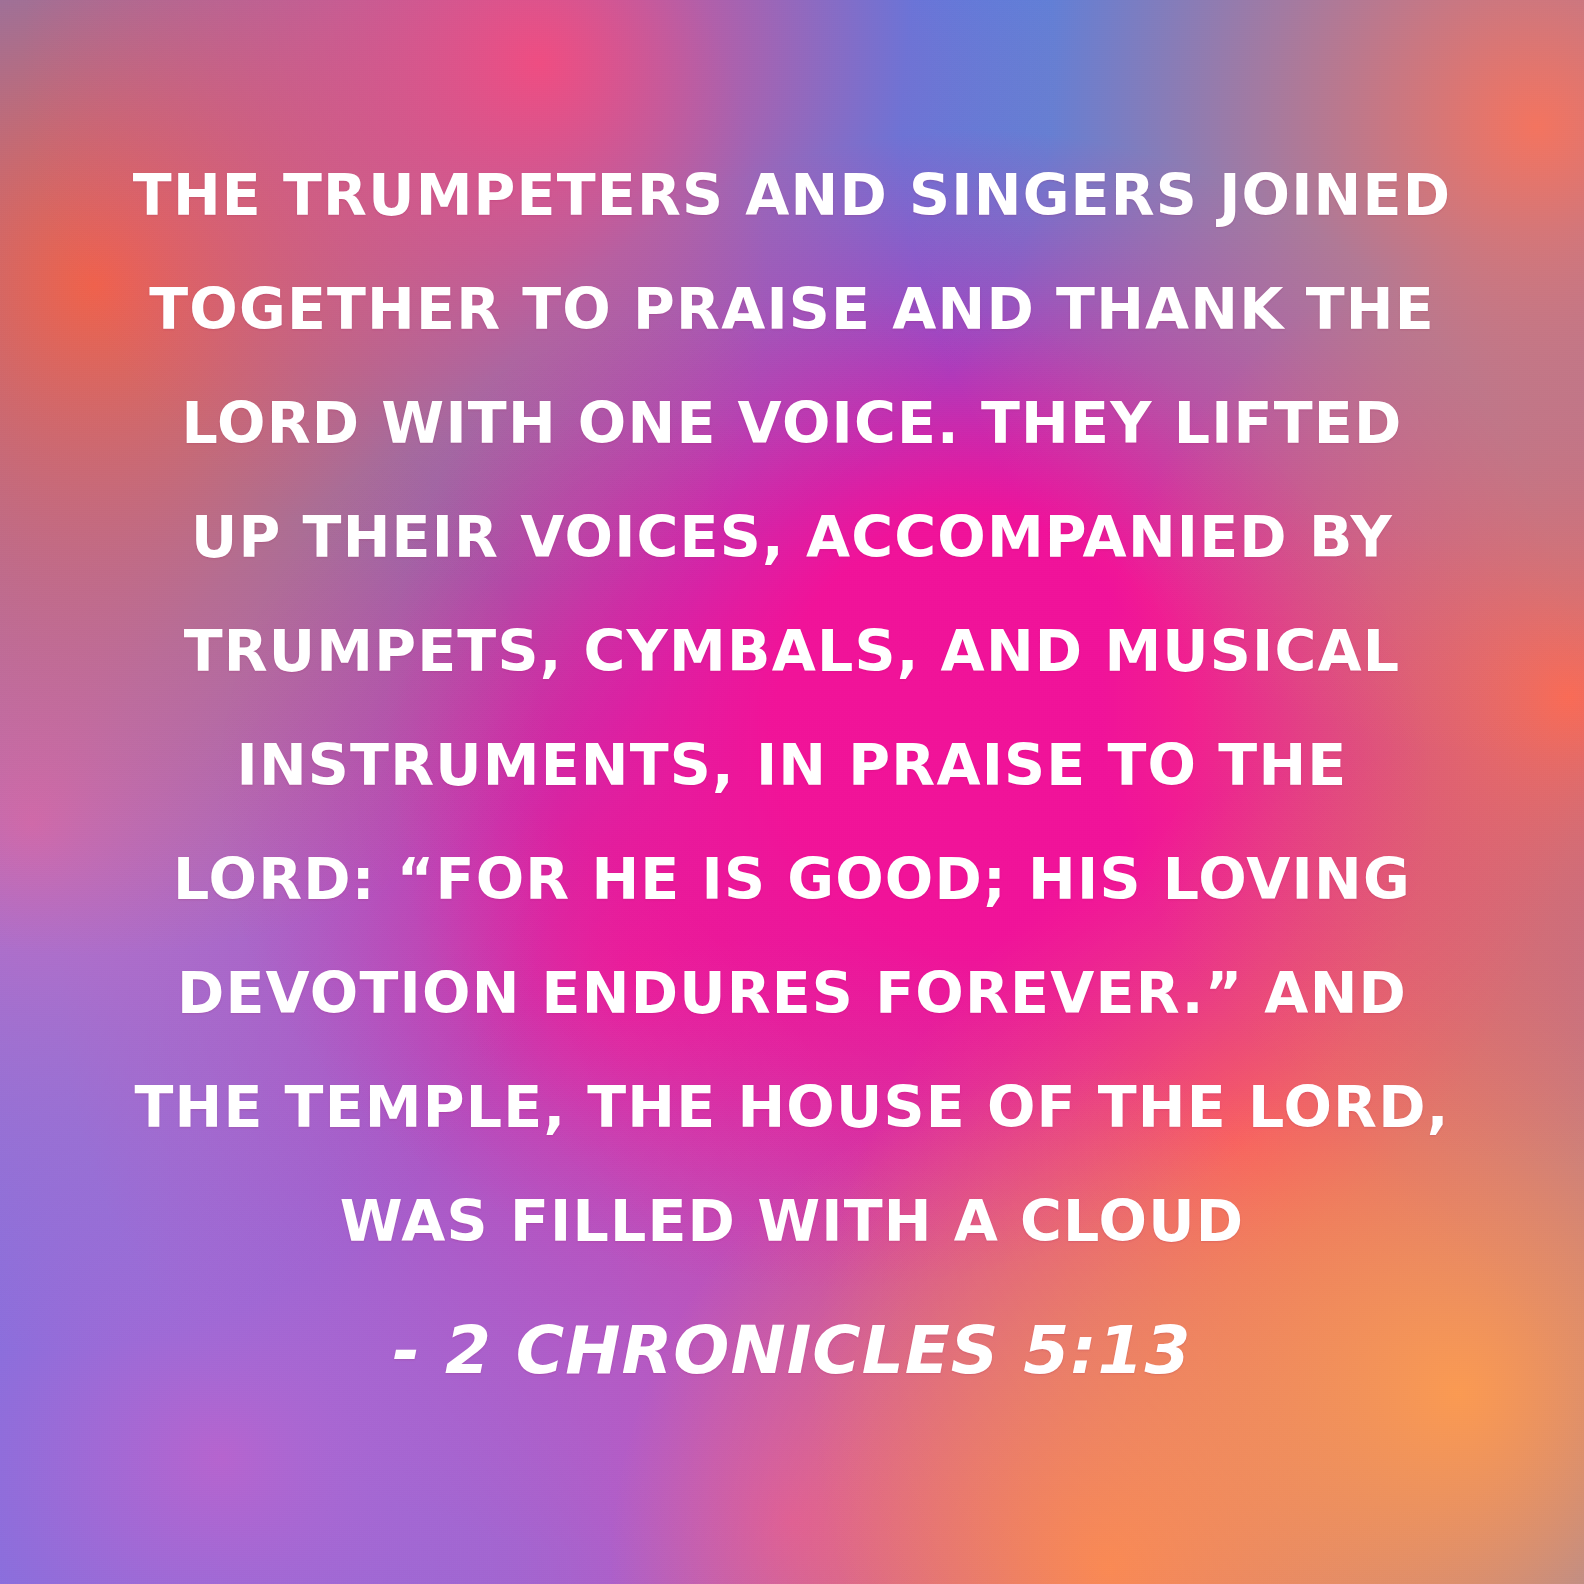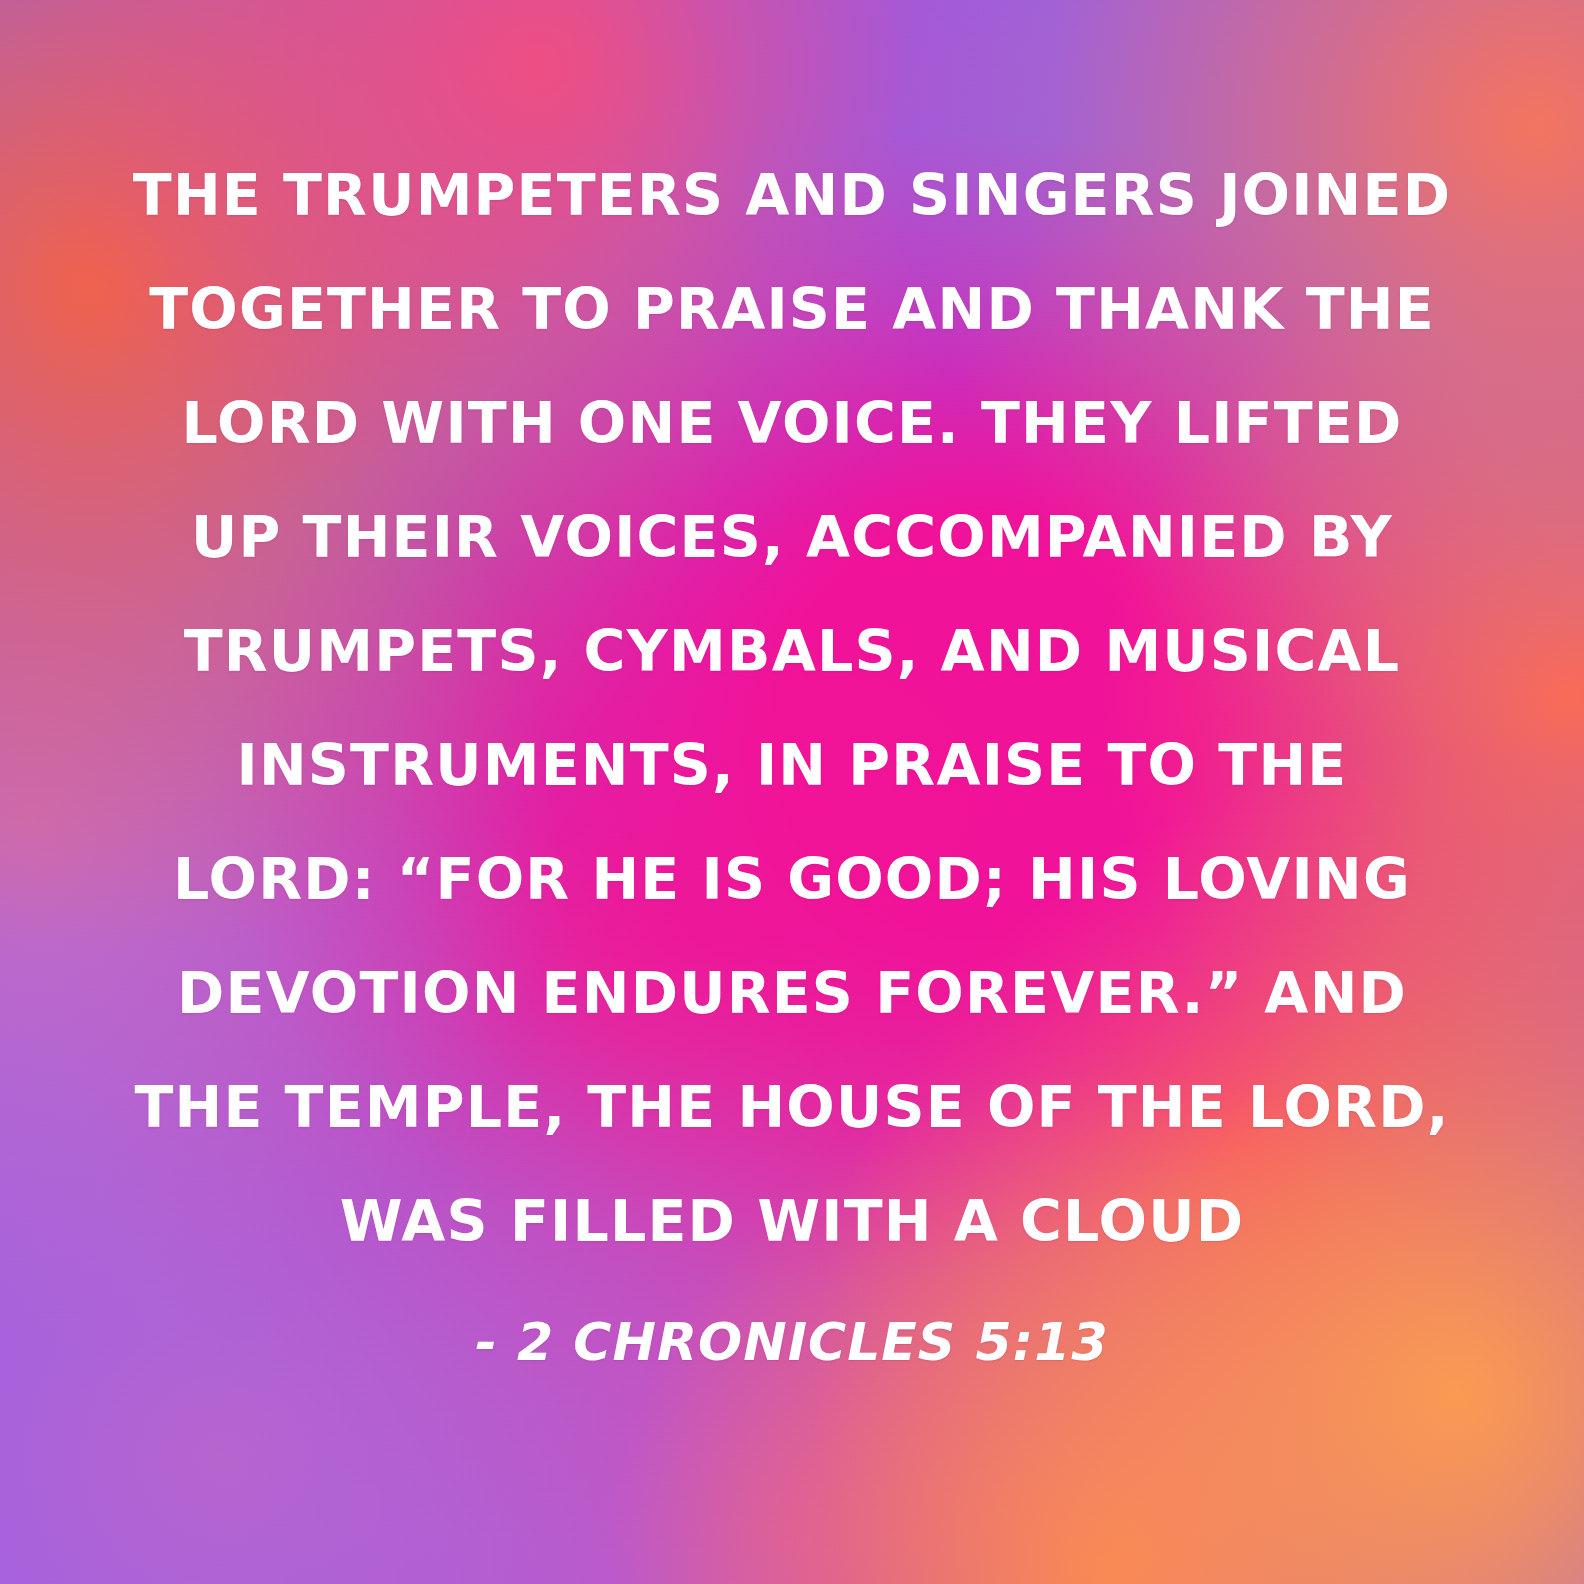--- a/index.html
+++ b/index.html
@@ -5,21 +5,21 @@
   html, body {
     margin: 0;
     padding: 0;
     background: #000;
   }
   #canvas {
     position: relative;
     width: 1584px;
     height: 1584px;
     overflow: hidden;
-    background-color: #8b5cf6;
+    background-color: #3b82f6;
     font-family: "Liberation Sans", sans-serif;
   }
   
   .grad {
     position: absolute;
     inset: 0;
     pointer-events: none;
   }
   .g1 {
     background:
@@ -82,21 +82,21 @@
     margin: 0;
     text-shadow: 0 1px 2px rgba(150, 20, 80, 0.18);
   }
 
   .reference {
     margin-top: 34px;
     color: #ffffff;
     font-family: "DejaVu Sans", sans-serif;
     font-weight: 700;
     font-style: italic;
-    font-size: 52px;
+    font-size: 66px;
     letter-spacing: 1px;
     text-transform: uppercase;
     text-shadow: 0 1px 2px rgba(150, 20, 80, 0.18);
   }
 </style>
 </head>
 <body>
 
 <div id="canvas">
   <div class="grad g1"></div>

